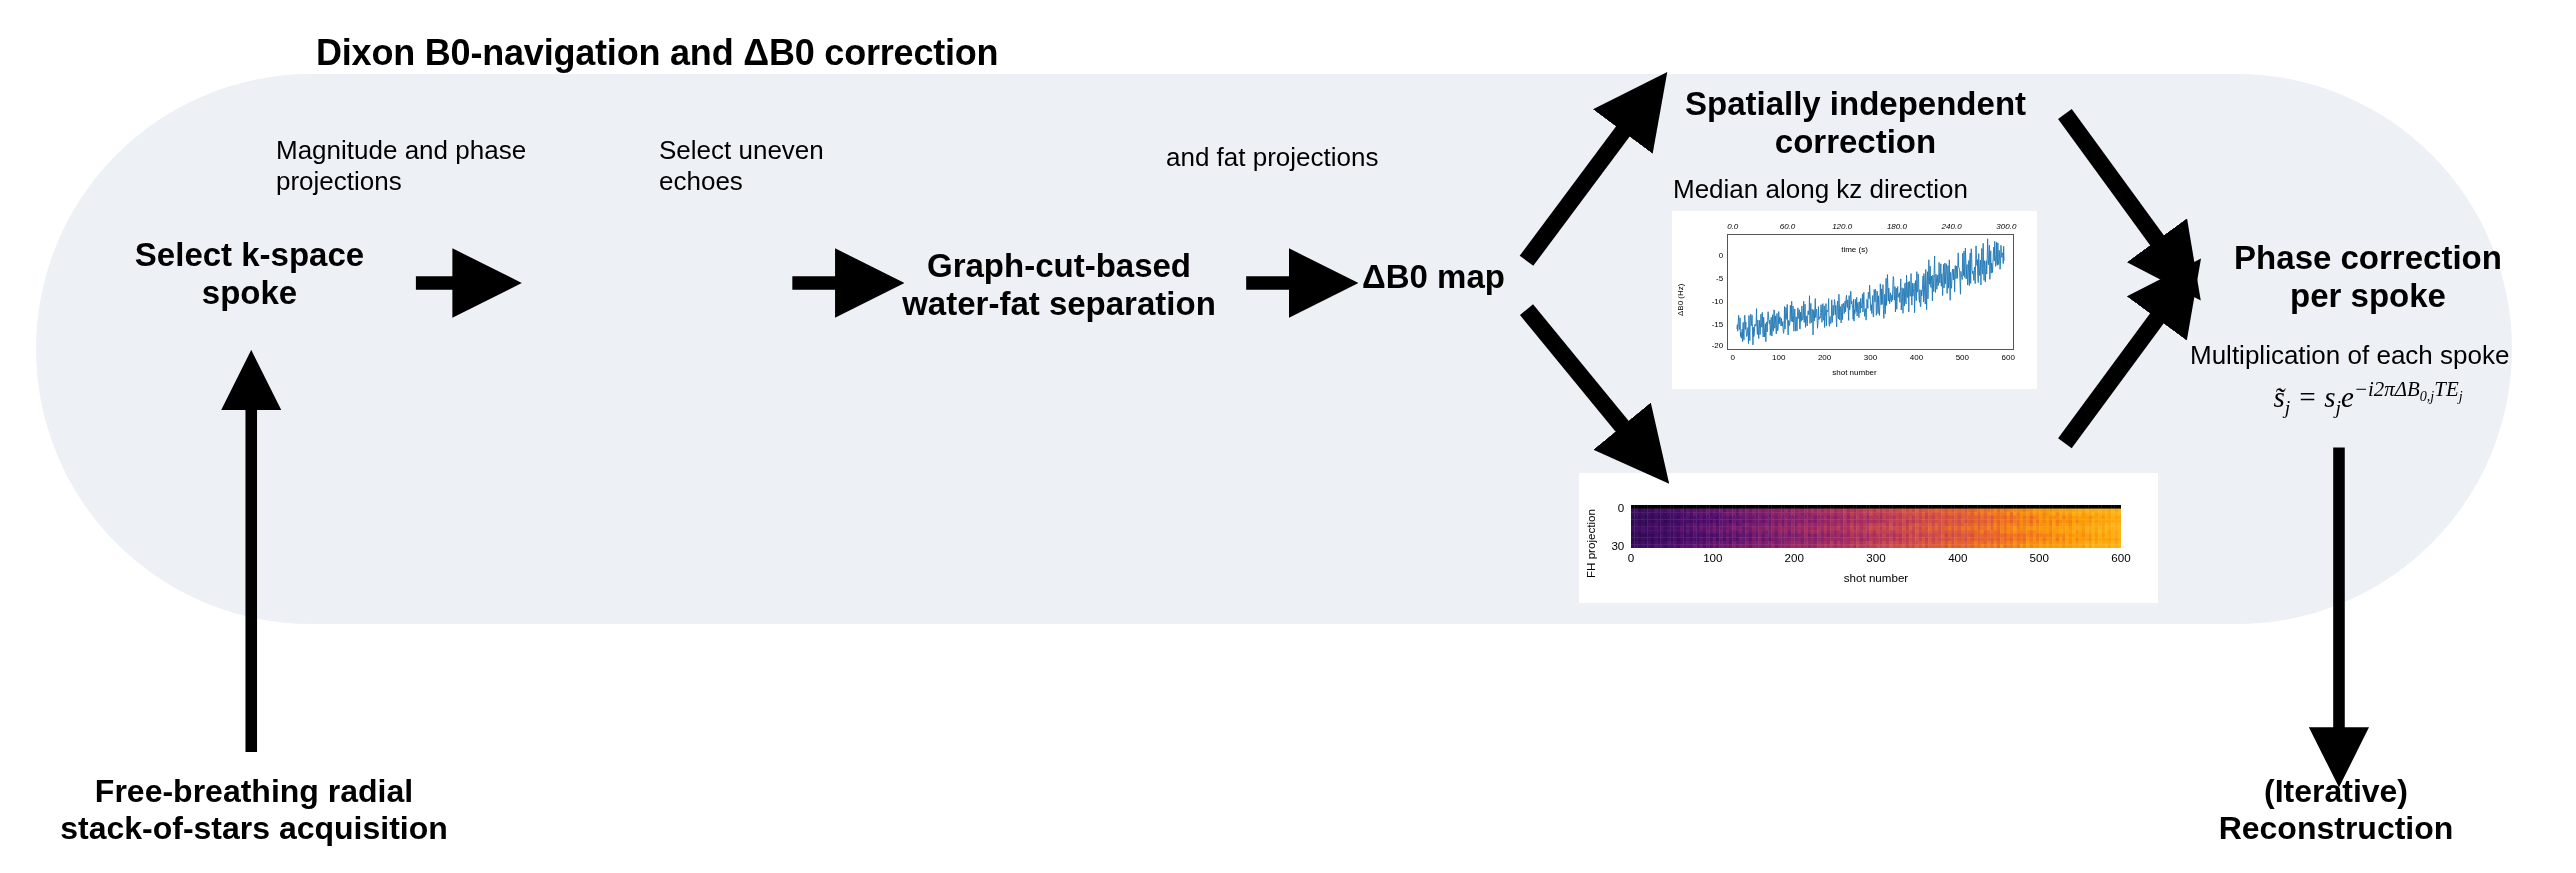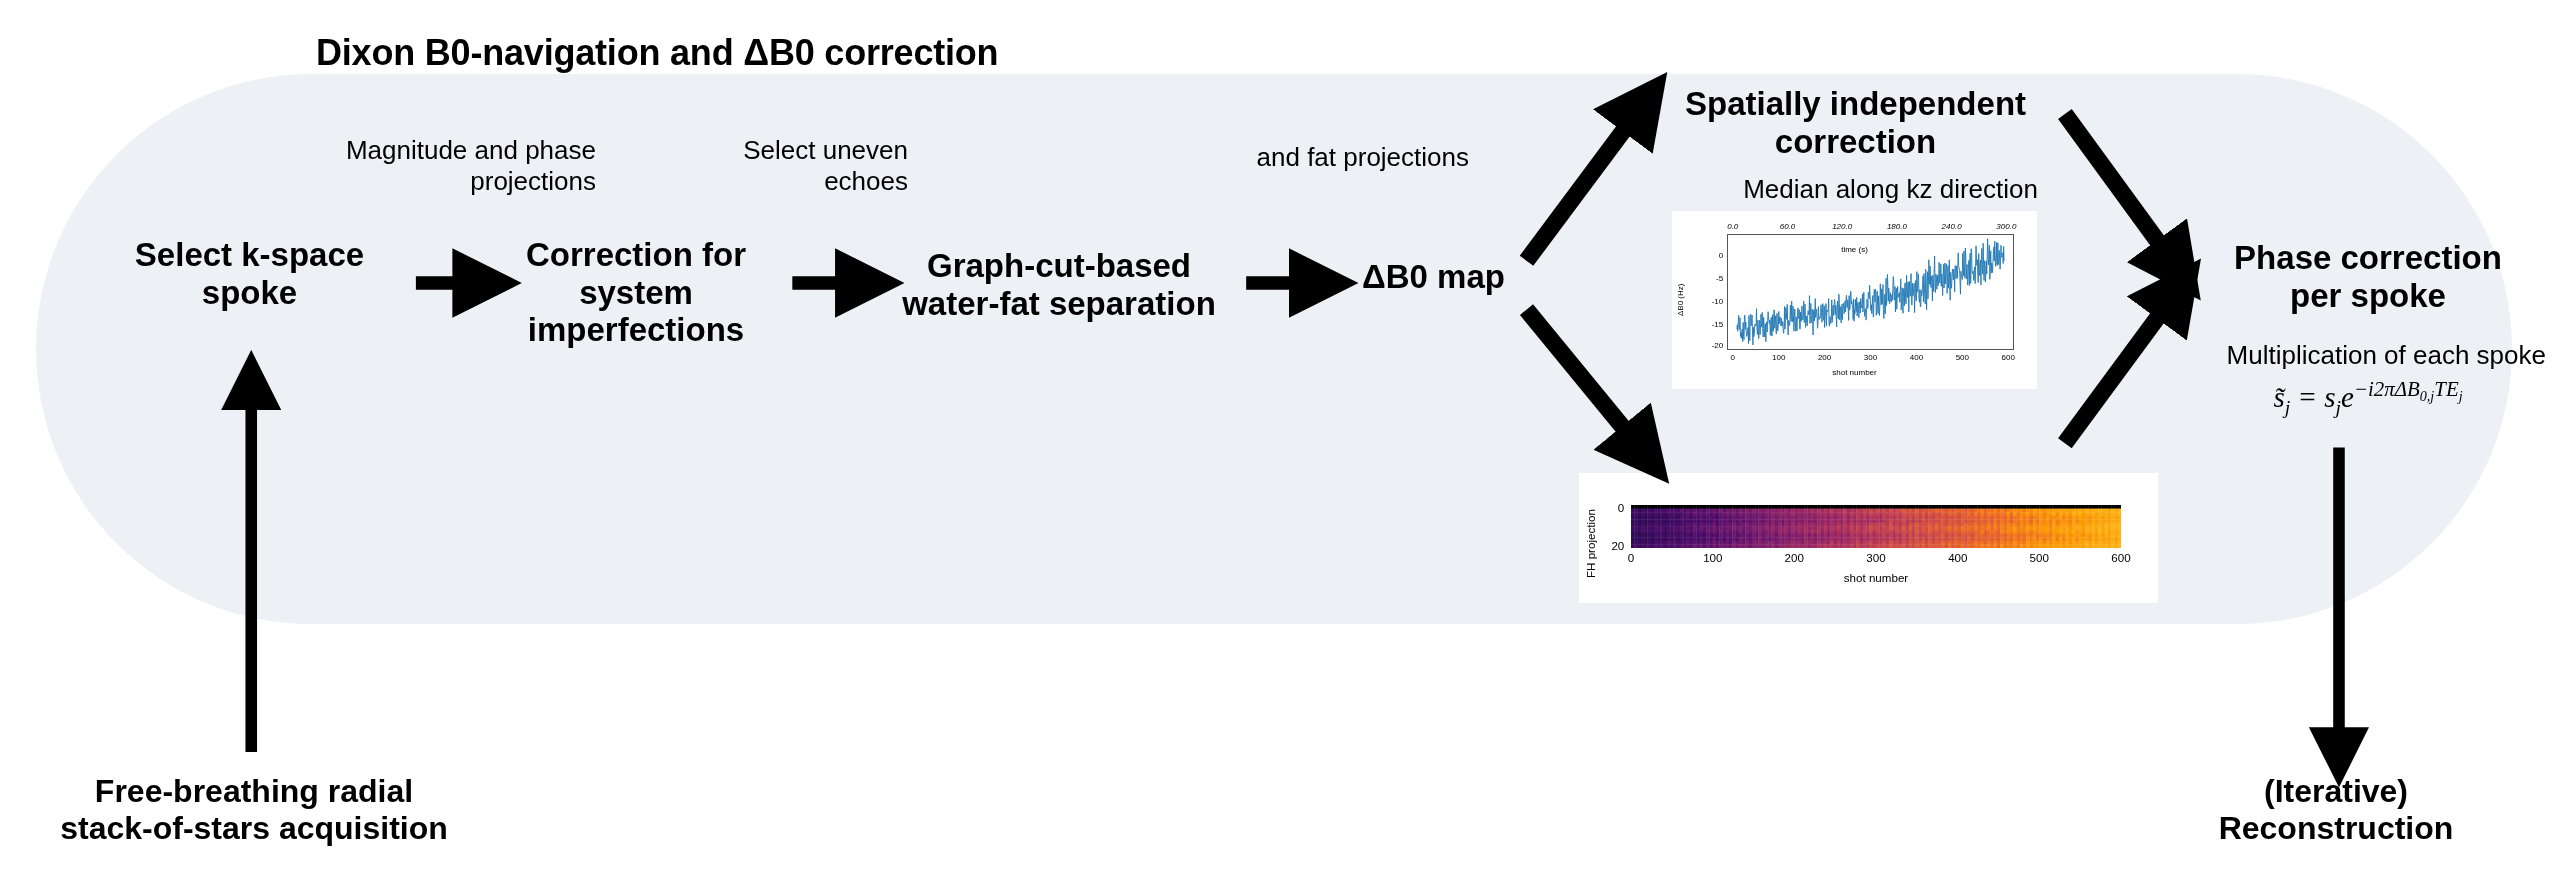--- a/index.html
+++ b/index.html
@@ -39,21 +39,21 @@
   }
   .stage {
     font-weight: bold;
     font-size: 33px;
     line-height: 1.14;
     text-align: center;
   }
   .annot {
     font-size: 26px;
     line-height: 1.18;
-    text-align: right;
+    text-align: left;
   }
   .branch-title {
     font-weight: bold;
     font-size: 33px;
     line-height: 1.14;
     text-align: center;
   }
   .outer-label {
     font-weight: bold;
     font-size: 32px;
@@ -120,25 +120,20 @@
 
   <div class="abs annot" style="left:1166px; top:142px; width:303px;">
     <div>and fat projections</div>
   </div>
 
   <div class="abs stage" style="left:98px; top:236px; width:303px;">
     <div>Select k-space</div>
     <div>spoke</div>
   </div>
 
-  <div class="abs stage" style="left:498px; top:236px; width:276px;">
-    <div>Correction for</div>
-    <div>system</div>
-    <div>imperfections</div>
-  </div>
 
   <div class="abs stage" style="left:890px; top:247px; width:338px;">
     <div>Graph-cut-based</div>
     <div>water-fat separation</div>
   </div>
 
   <div class="abs stage" style="left:1331px; top:258px; width:205px;">
     <div>ΔB0 map</div>
   </div>
 
@@ -187,21 +182,21 @@
   </div>
 
   <div class="abs branch-title" style="left:1638px; top:432px; width:463px;margin-top:43px;">
     <div>Slice-wise correction</div>
   </div>
 
   <div id="heatmap" class="abs figbox">
     <div class="hm-ylab">FH projection</div>
     <div class="hm-yticks">
       <span style="top:4%">0</span>
-      <span style="top:92%">20</span>
+      <span style="top:92%">30</span>
     </div>
     <div class="hm-img">
       <svg id="hm-svg" width="490" height="43" viewBox="0 0 550 48" preserveAspectRatio="none">
           <rect x="0.00" y="0.00" width="4.07" height="4.40" fill="#000000"></rect>
           <rect x="0.00" y="4.00" width="4.07" height="4.40" fill="rgb(55,11,91)"></rect>
           <rect x="0.00" y="8.00" width="4.07" height="4.40" fill="rgb(56,11,92)"></rect>
           <rect x="0.00" y="12.00" width="4.07" height="4.40" fill="rgb(45,10,83)"></rect>
           <rect x="0.00" y="16.00" width="4.07" height="4.40" fill="rgb(46,10,83)"></rect>
           <rect x="0.00" y="20.00" width="4.07" height="4.40" fill="rgb(45,10,83)"></rect>
           <rect x="0.00" y="24.00" width="4.07" height="4.40" fill="rgb(61,11,96)"></rect>

